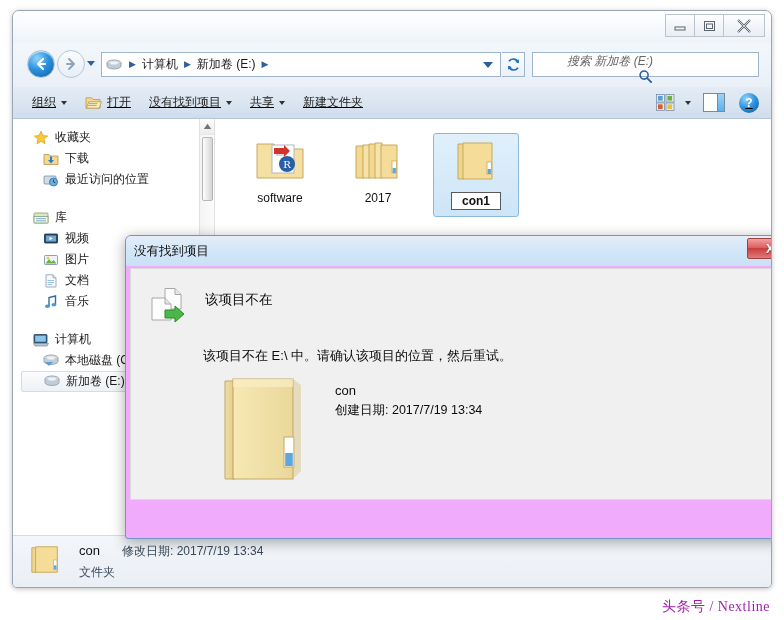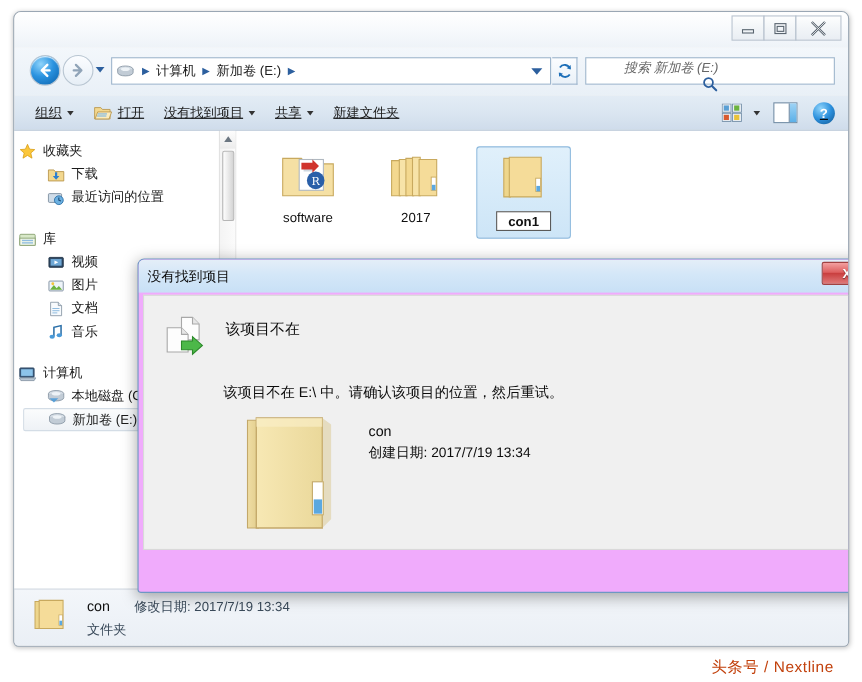--- a/index.html
+++ b/index.html
@@ -173,21 +173,21 @@
   #sidebar {
     width: 186px; height: 100%;
     background: #ffffff;
     padding-top: 8px;
     font-size: 12px;
     overflow: hidden;
   }
   .nav-group { margin-bottom: 4px; }
   .nav-row {
     display: flex; align-items: center;
-    height: 21px; padding-left: 4px;
+    height: 21px; padding-left: 20px;
     color: #1a1a1a; white-space: nowrap;
   }
   .nav-row.child { padding-left: 30px; }
   .nav-row.selected {
     background: linear-gradient(to bottom,#fbfcfd,#eef2f6);
     border: 1px solid #d4dde6; border-radius: 2px;
     margin: 0 4px 0 8px; padding-left: 22px; height: 21px;
   }
   .nav-ico { width: 16px; height: 16px; margin-right: 6px; flex: 0 0 16px; }
   .nav-spacer { height: 13px; }
@@ -318,24 +318,25 @@
     border: 1px solid #a8a8a8; border-radius: 3px;
     display: flex; align-items: center; justify-content: center;
   }
   .dlgbtn.default {
     border: 1px solid #3c9ddd;
     box-shadow: 0 0 2px 1px rgba(60,157,221,0.55) inset, 0 0 2px rgba(60,157,221,0.6);
   }
 
   
   #watermark {
-    position: absolute; right: 26px; bottom: 4px;
-    font-size: 14px; color: #c2410c;
+    position: absolute; right: 14px; bottom: 4px;
+    font-size: 14px; color: #a21caf;
     letter-spacing: 0.5px;
     z-index: 50;
+    font-family: Liberation Serif, serif;
   }
 </style>
 </head>
 <body>
 
 <div id="explorer-window">
 
   <div id="titlebar">
     <div id="window-controls">
       <div class="wbtn">

